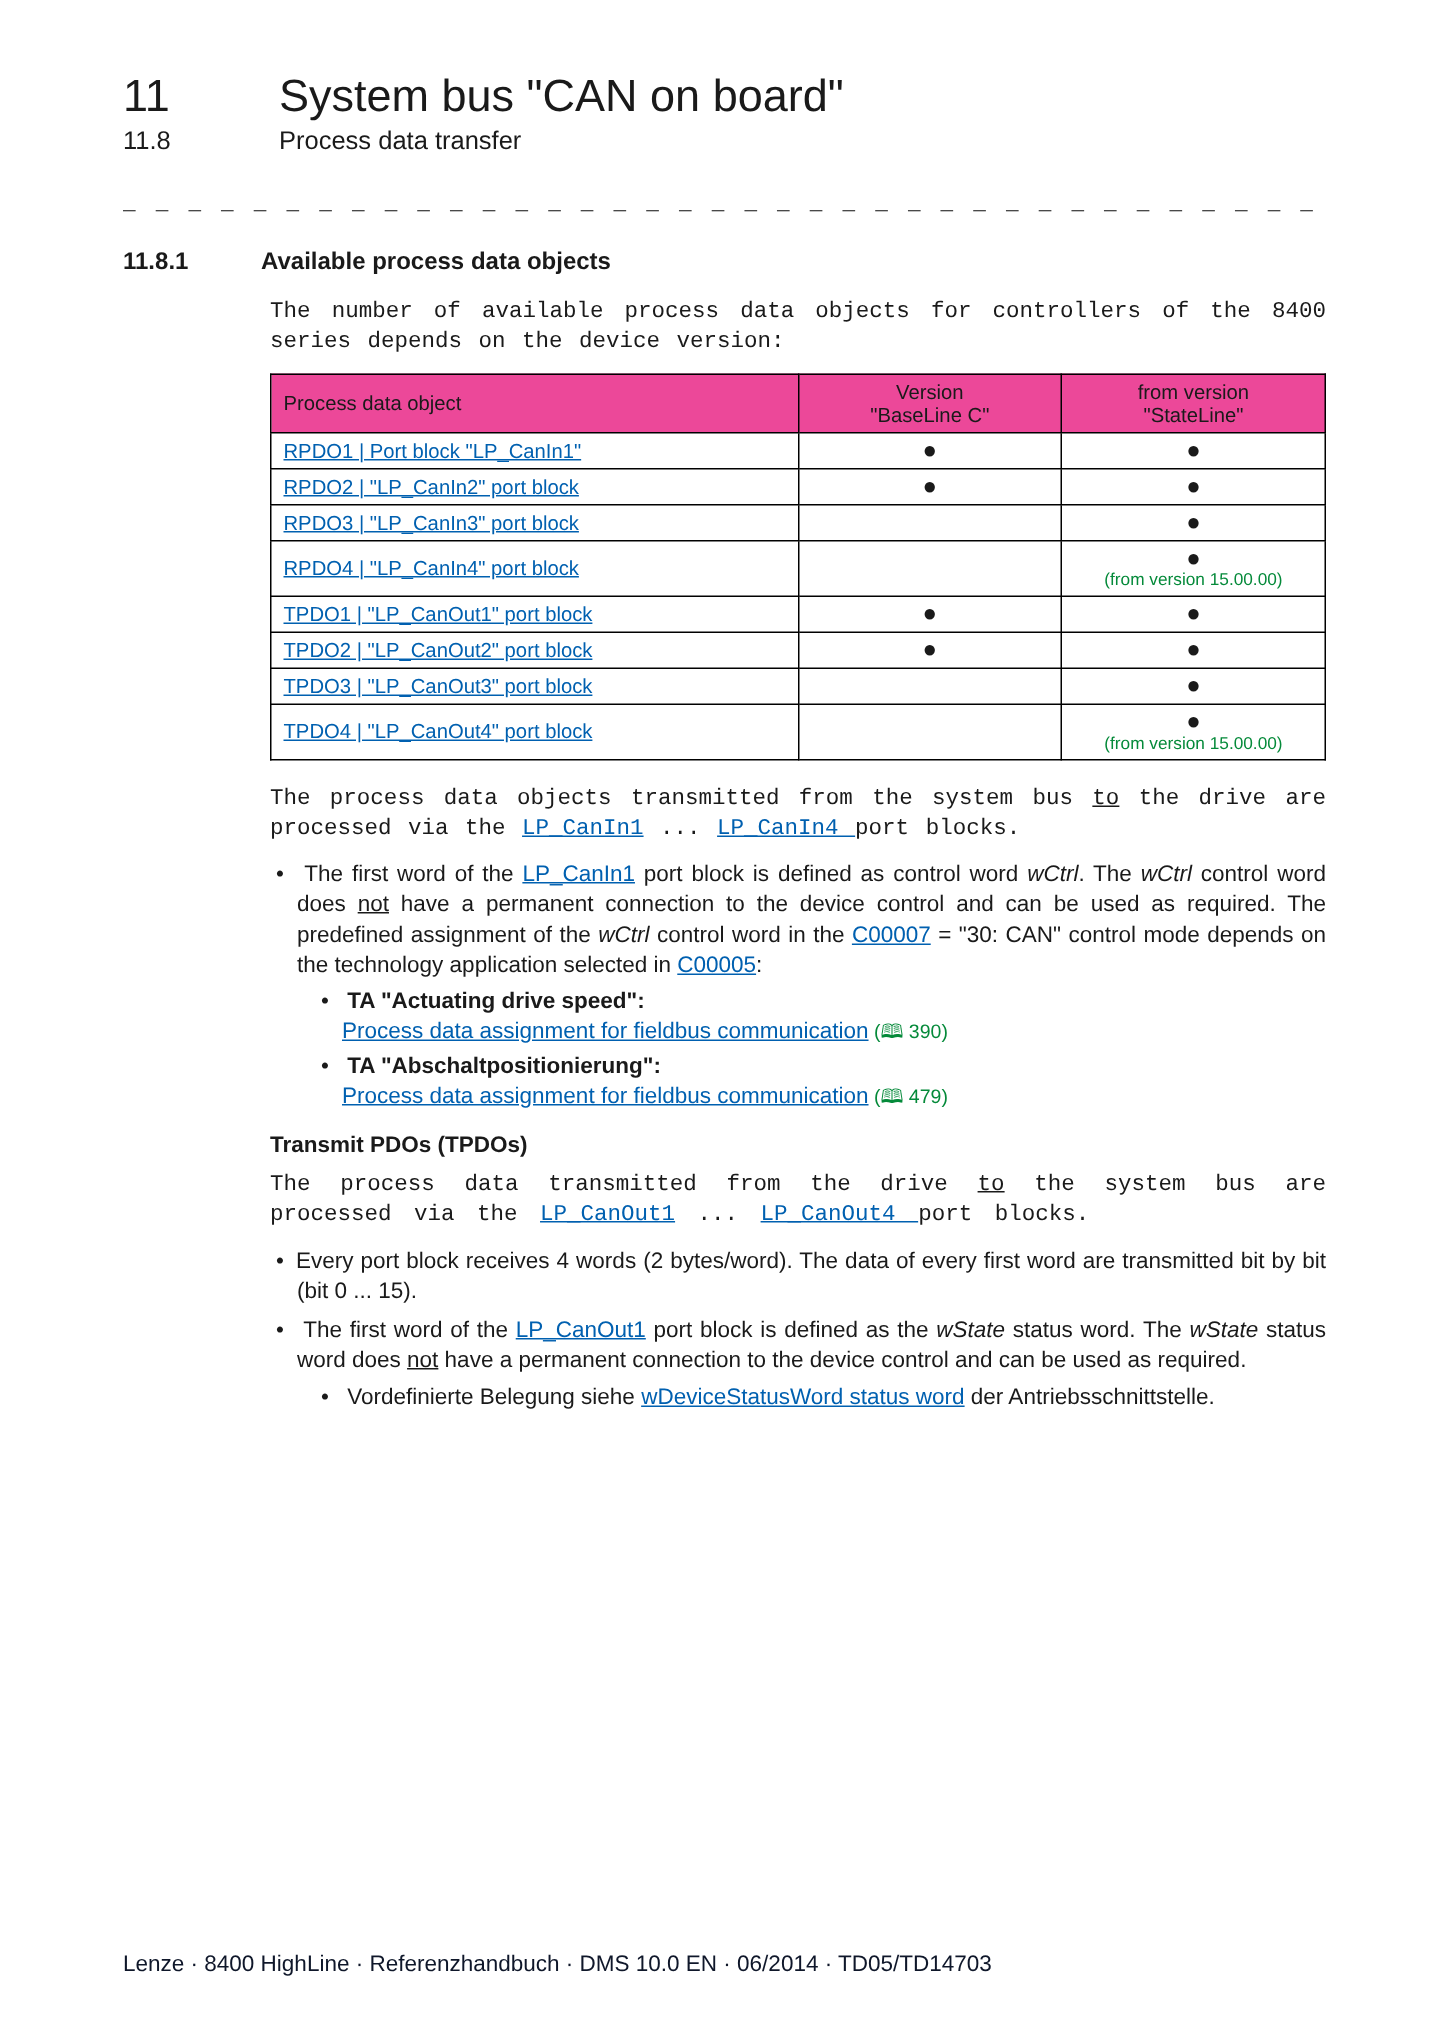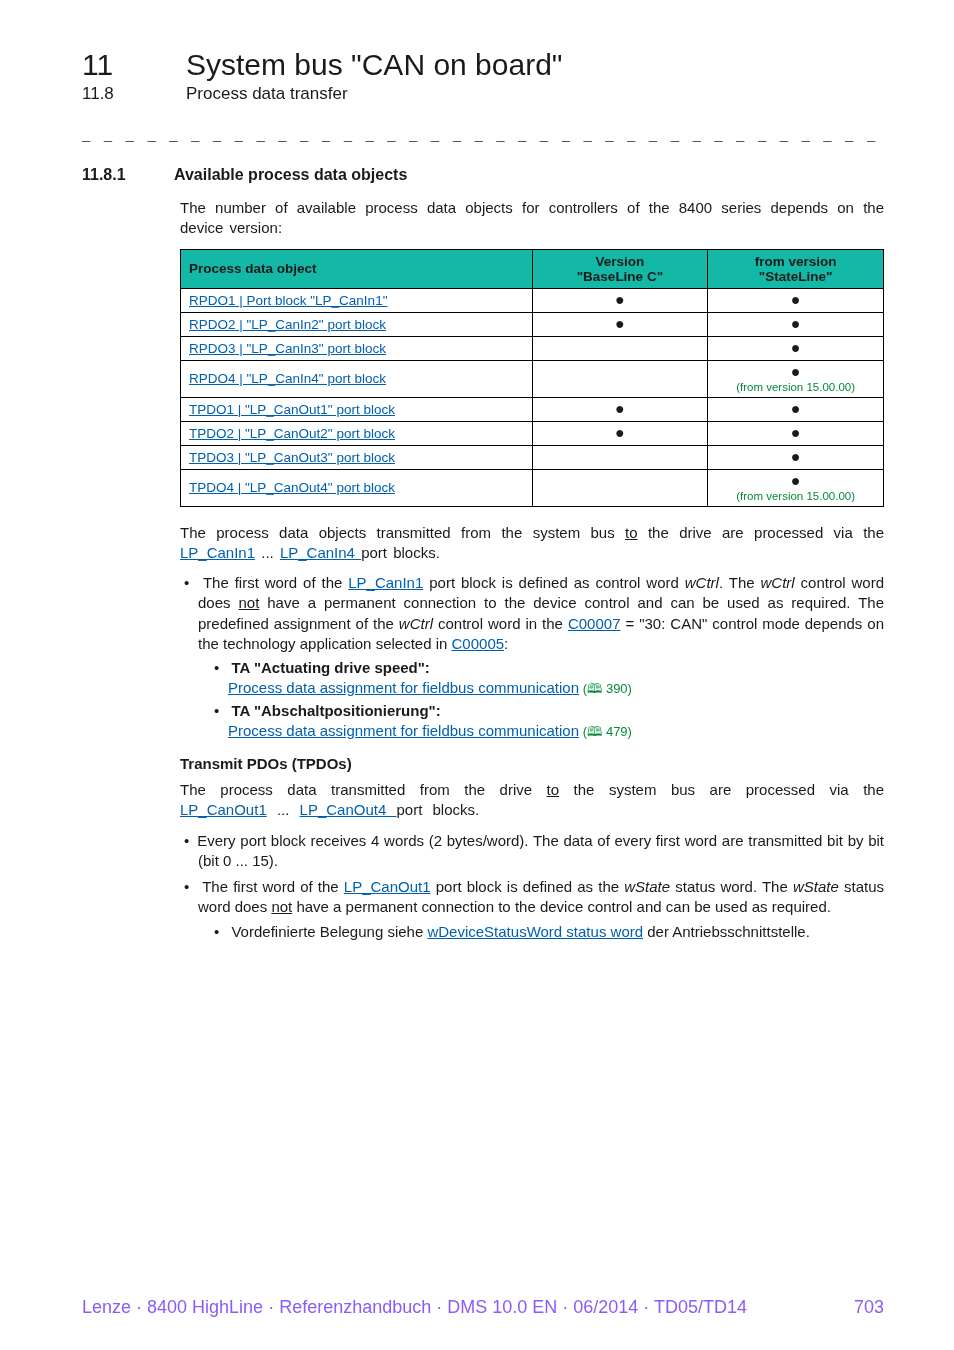--- a/index.html
+++ b/index.html
@@ -65,38 +65,39 @@
   .sec-title { font-size: 16px; font-weight: 700; }
 
   .body-col {
     margin-left: 98px;
   }
   .para {
     font-size: 15px;
     line-height: 1.35;
     text-align: justify;
     margin-bottom: 10px;
+    font-family: Liberation Mono, monospace;
   }
   .para-wide { text-align: justify; text-justify: inter-word; word-spacing: 2px; }
 
   table.pdo {
     border-collapse: collapse;
     width: 100%;
     margin-top: 4px;
     margin-bottom: 16px;
   }
   table.pdo th, table.pdo td {
     border: 1px solid #000;
     font-size: 13.5px;
     padding: 4px 8px;
     vertical-align: middle;
   }
   table.pdo th {
-    background: #14b8a6;
-    font-weight: 700;
+    background: #ec4899;
+    font-weight: 400;
     text-align: left;
   }
   table.pdo th.center { text-align: center; }
   table.pdo td.center { text-align: center; }
   table.pdo td .dot { font-size: 16px; line-height: 12px; }
   table.pdo td .note { color: #058a3a; font-size: 11.5px; display: block; margin-top: 1px; }
   table.pdo a, .link { color: #0060b0; text-decoration: underline; }
 
   .h4 {
     font-size: 15px;
@@ -143,23 +144,22 @@
   .italic { font-style: italic; }
   .ul { text-decoration: underline; }
   .bold { font-weight: 700; }
 
   .footer {
     position: absolute;
     bottom: 32px;
     left: 82px;
     right: 70px;
     display: flex;
-    justify-content: space-between;
-    font-size: 18px;
-    color: #8b5cf6;
+    font-size: 15px;
+    color: #0f172a;
   }
 </style>
 </head>
 <body>
 
 <div class="page">
 
   <div class="chapter-line">
     <div class="chapter-num">11</div>
     <div class="chapter-title">System bus "CAN on board"</div>

